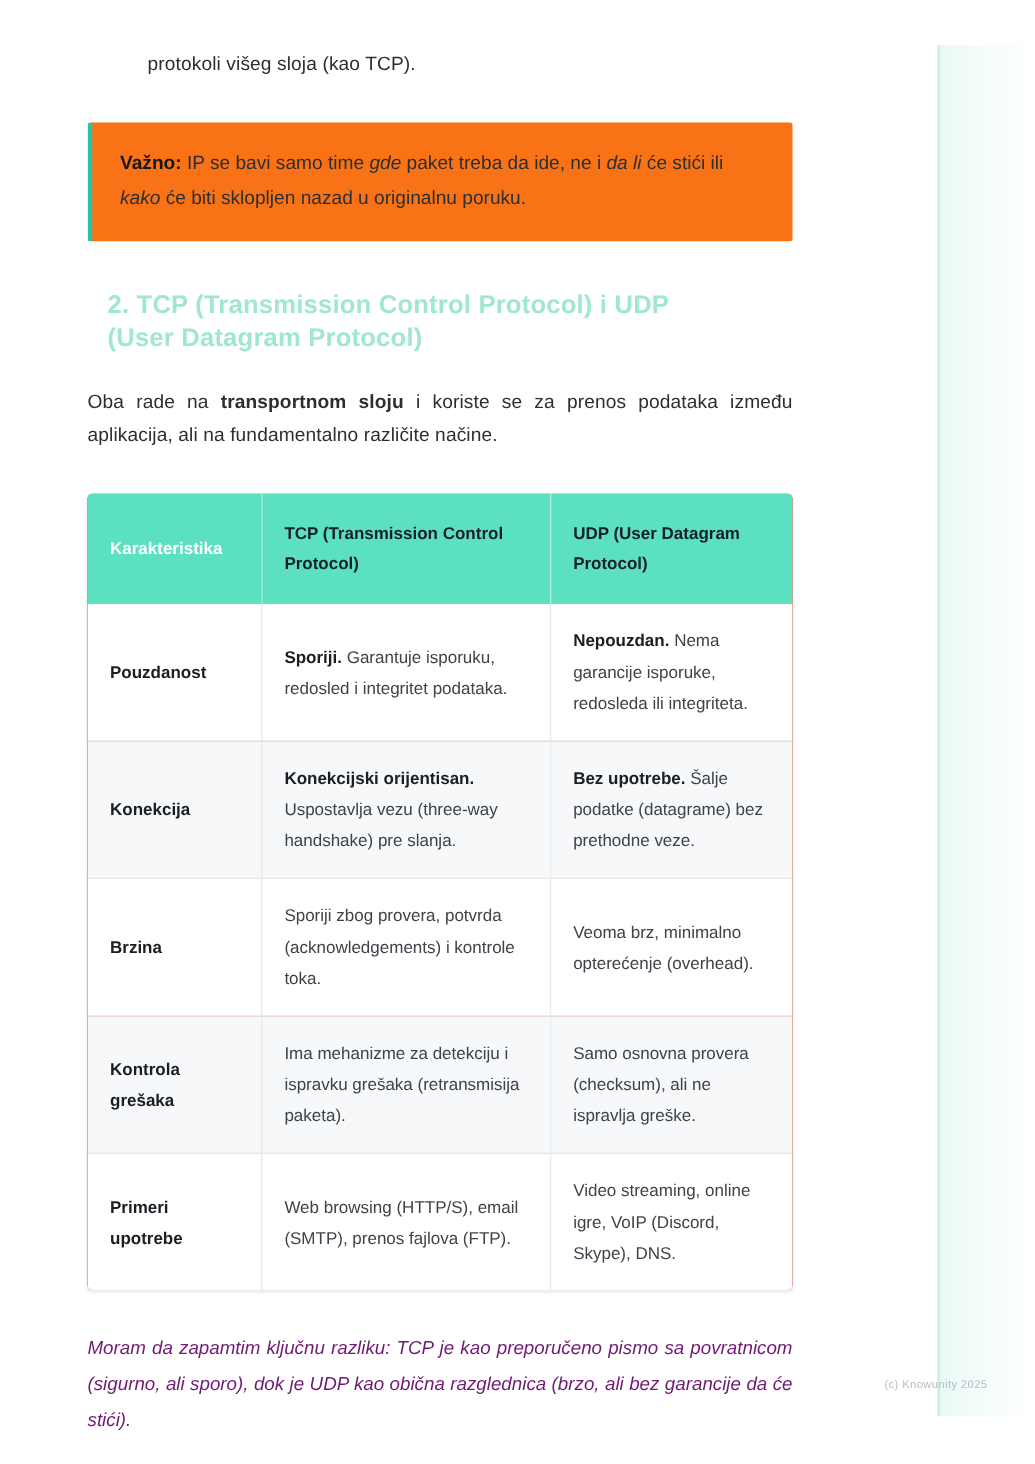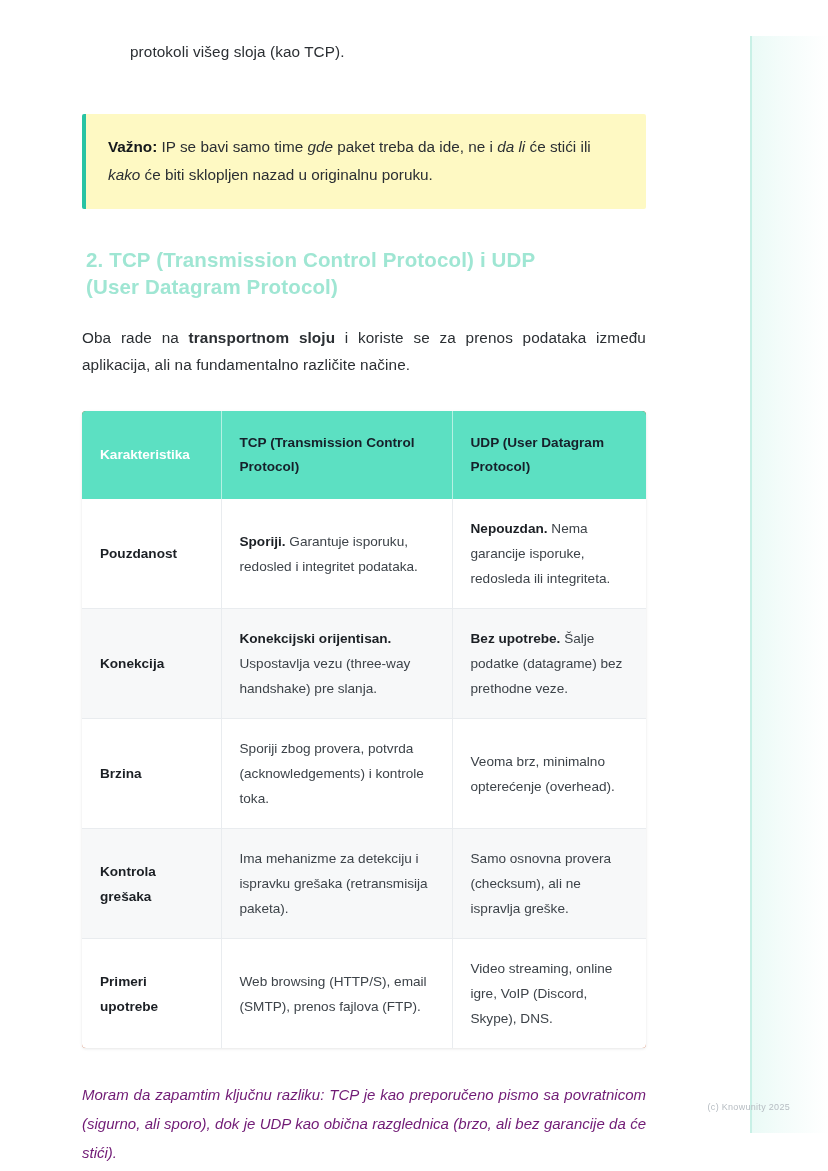--- a/index.html
+++ b/index.html
@@ -34,21 +34,21 @@
     left: 750px;
     top: 36px;
     width: 2px;
     height: 1097px;
     background: #c8f0e6;
   }
 
   
   .page {
     position: absolute;
-    left: 12px;
+    left: 0;
     top: 0;
     width: 750px;
     height: 1171px;
     padding: 0;
   }
   .content {
     position: absolute;
     left: 70px;
     top: 38px;
     width: 564px;
@@ -60,38 +60,38 @@
     line-height: 27px;
     color: #2b2f33;
     letter-spacing: 0.1px;
   }
   p.intro-line {
     padding-left: 48px;
   }
 
   
   .callout {
-    margin-top: 49px;
-    background: #fef9c3;
+    margin-top: 33px;
+    background: #f97316;
     border-left: 4px solid #28c3a3;
     padding: 19px 24px 20px 22px;
     border-radius: 2px;
   }
   .callout p {
     margin: 0;
     font-size: 15.3px;
     line-height: 28px;
     color: #2b2f33;
   }
   .callout b { font-weight: 700; color: #14181b; }
   .callout i { font-style: italic; }
 
   
   h2.section-heading {
-    margin: 37px 0 0 4px;
+    margin: 37px 0 0 16px;
     font-size: 20.5px;
     line-height: 27px;
     font-weight: 600;
     color: #9fe6d3;
     letter-spacing: 0.15px;
     max-width: 500px;
   }
 
   p.lead {
     margin-top: 24px;

